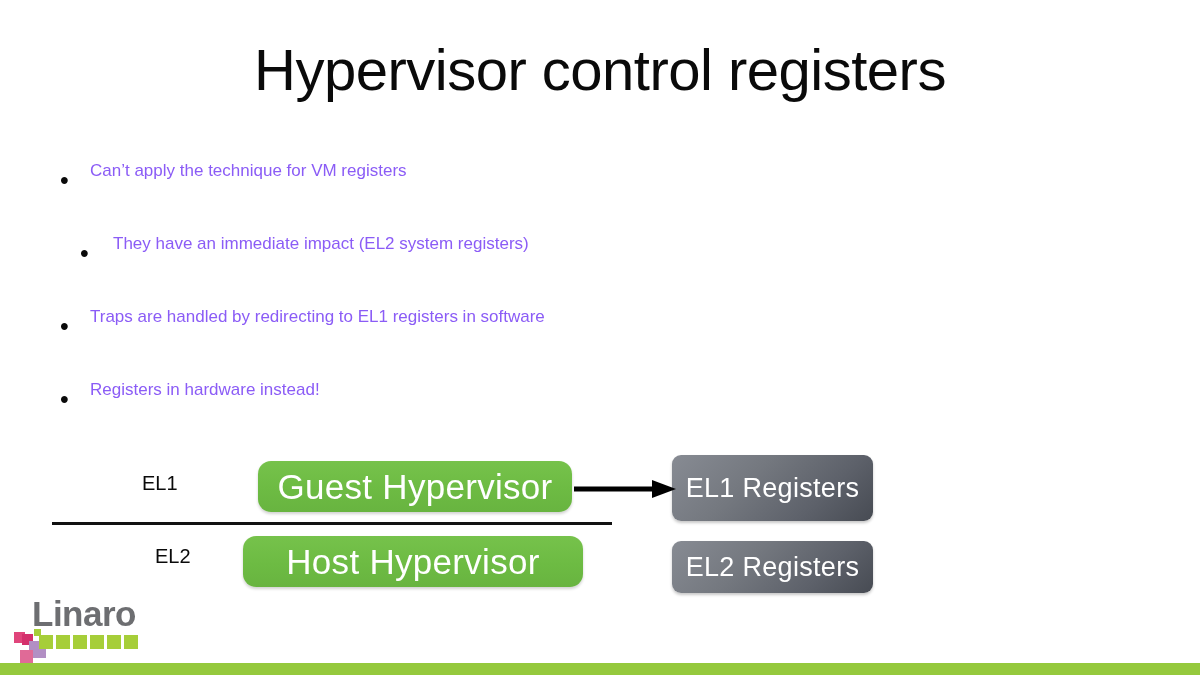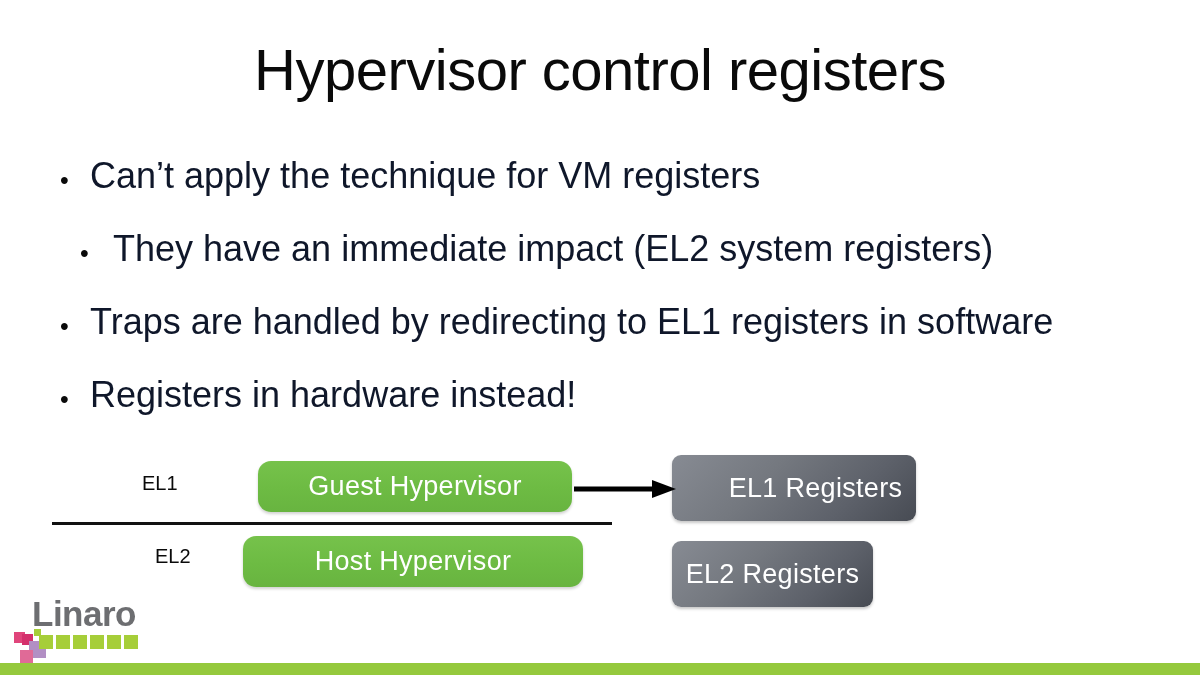--- a/index.html
+++ b/index.html
@@ -47,24 +47,24 @@
   }
   .bullet-row .dot {
     position: absolute;
     top: 16px;
     font-size: 25px;
     line-height: 1;
     color: #0a0a0a;
   }
   .bullet-row .btext {
     position: absolute;
-    top: 0;
-    font-size: 36px;
-    font-weight: 400;
-    color: #0f172a;
+    top: 8px;
+    font-size: 17px;
+    font-weight: 400;
+    color: #8b5cf6;
     line-height: 1.35;
     white-space: nowrap;
   }
   .lvl1 .dot  { left: 60px; }
   .lvl1 .btext{ left: 90px; }
   .lvl2 .dot  { left: 80px; }
   .lvl2 .btext{ left: 113px; }
 
   
   .diagram {
@@ -100,21 +100,21 @@
   .green-box {
     position: absolute;
     border-radius: 13px;
     background: linear-gradient(180deg, #76c24b 0%, #6dbb43 55%, #68b440 100%);
     box-shadow: 0 2px 3px rgba(0,0,0,0.18);
     display: flex;
     align-items: center;
     justify-content: center;
   }
   .green-box span {
-    font-size: 27px;
+    font-size: 35px;
     font-weight: 400;
     color: #ffffff;
     letter-spacing: 0.3px;
     white-space: nowrap;
   }
   #guest-box { left: 258px; top: 461px; width: 314px; height: 51px; }
   #host-box  { left: 243px; top: 536px; width: 340px; height: 51px; }
 
   .gray-box {
     position: absolute;
@@ -125,22 +125,22 @@
     align-items: center;
     justify-content: center;
   }
   .gray-box span {
     font-size: 27px;
     font-weight: 400;
     color: #ffffff;
     letter-spacing: 0.3px;
     white-space: nowrap;
   }
-  #el1-reg-box { left: 672px; top: 455px; width: 201px; height: 66px; padding-left: 43px; }
-  #el2-reg-box { left: 672px; top: 541px; width: 201px; height: 66px; }
+  #el1-reg-box { left: 672px; top: 455px; width: 201px; height: 66px; }
+  #el2-reg-box { left: 672px; top: 541px; width: 201px; height: 52px; }
 
   .arrow { position: absolute; left: 574px; top: 478px; width: 102px; height: 22px; }
 
   
   .logo { position: absolute; left: 14px; top: 596px; width: 150px; height: 62px; }
   .logo-word {
     position: absolute;
     left: 18px;
     top: 0px;
     font-size: 35px;

